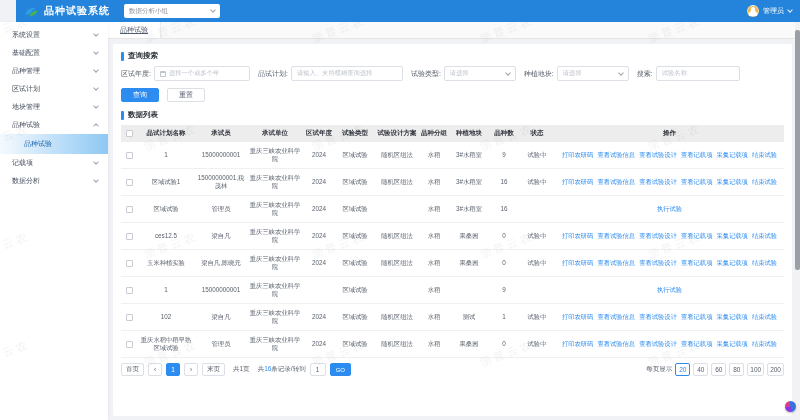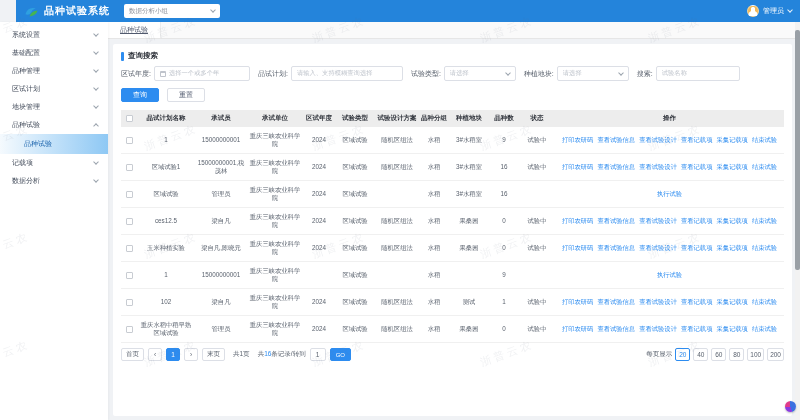--- a/index.html
+++ b/index.html
@@ -181,20 +181,24 @@
         <div class="field">
           <span class="f-label">搜索:</span>
           <div class="f-input" style="width: 84px;">
             <span class="ph">试验名称</span>
           </div>
         </div>
       </div>
     <div class="btn-row">
       <button class="btn primary">查询</button>
       <button class="btn">重置</button>
+    </div>
+    <div class="sec-title">
+      <span class="sec-bar"></span>
+      <span class="sec-text">数据列表</span>
     </div>
     <table>
       <colgroup>
         <col class="c-cb">
           <col class="c-name">
           <col class="c-tester">
           <col class="c-org">
           <col class="c-year">
         <col class="c-type">
           <col class="c-design">

